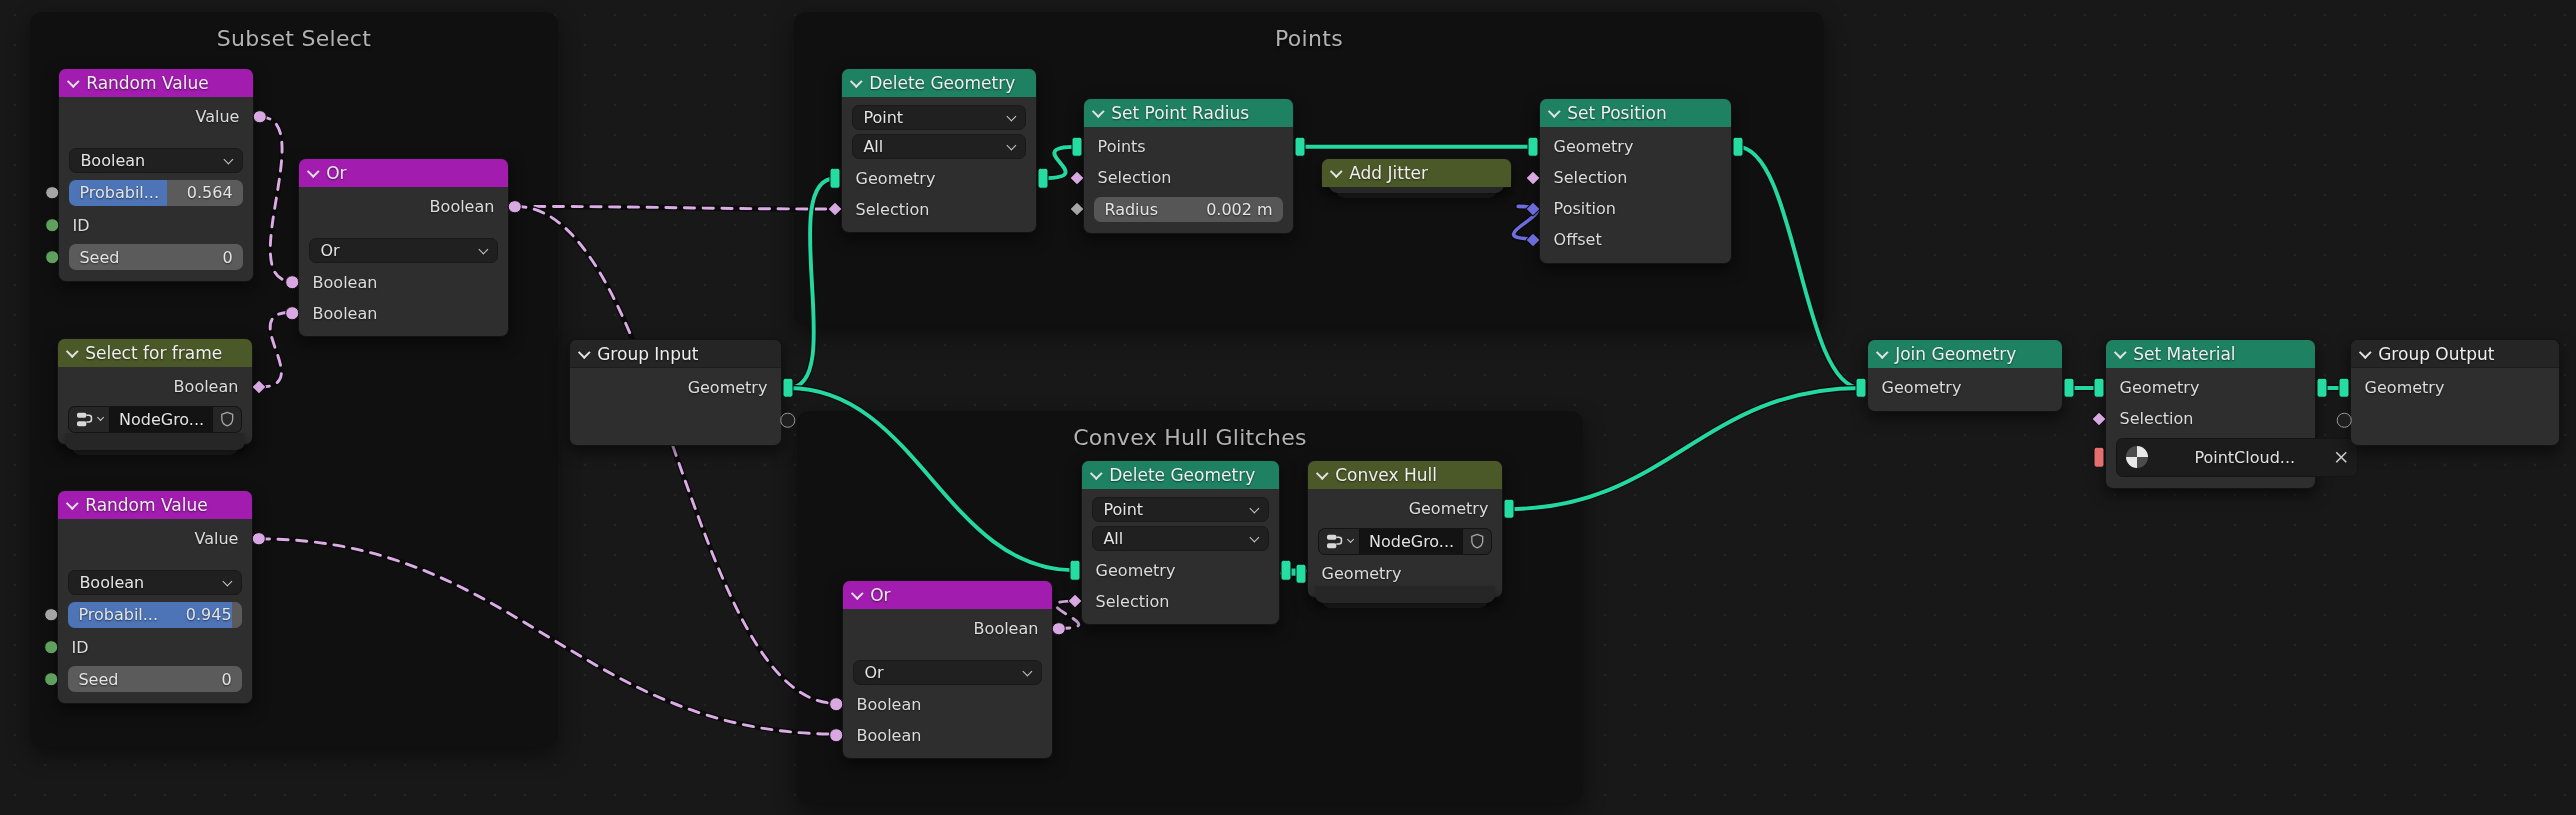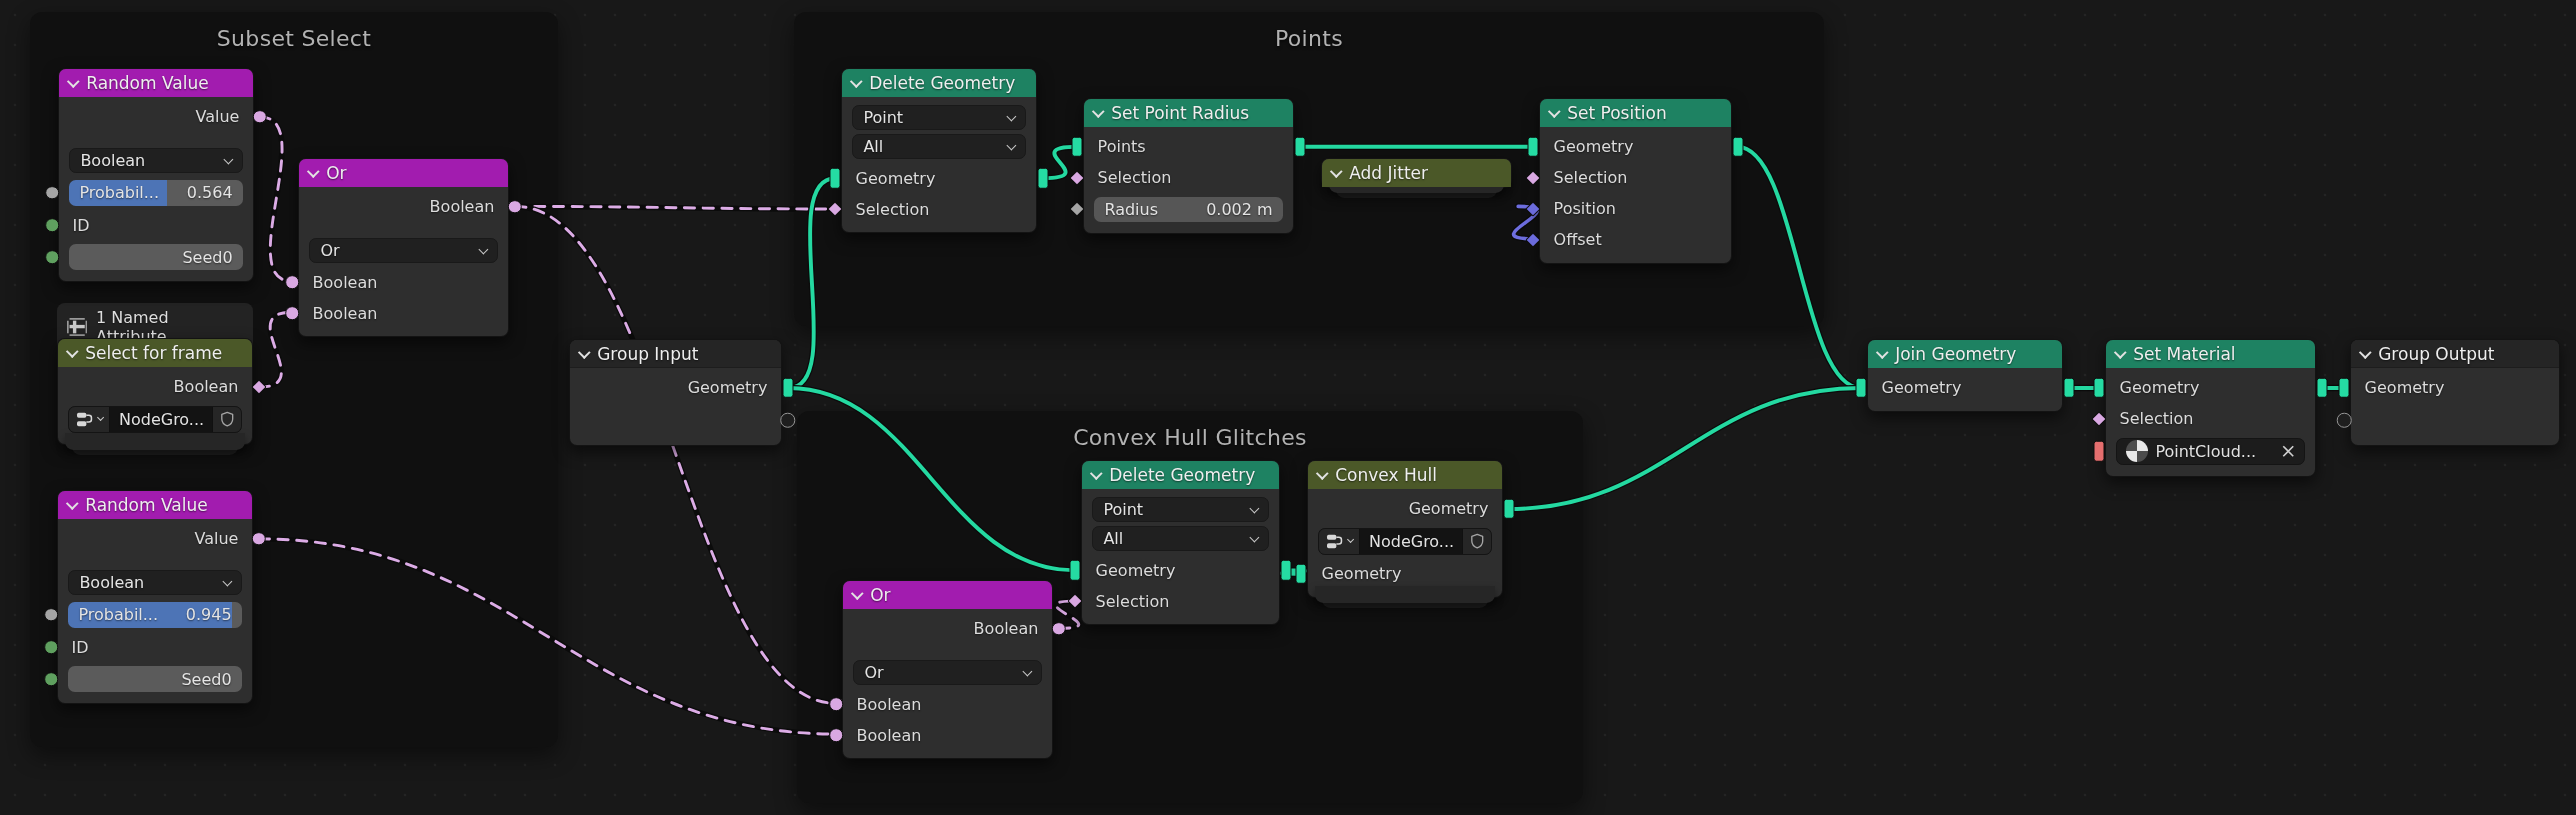--- a/index.html
+++ b/index.html
@@ -76,39 +76,39 @@
   .c-violet { background:#6b6bdc; }
   .c-red    { background:#e56e6e; }
   
   .dd, .valfield, .slider, .radiusfield {
     height:25.6px; margin:3.4px 10.2px; border-radius:6.8px; display:flex; align-items:center;
     padding:0 10.2px; color:#e4e4e4; text-shadow:0 0.9px 1.7px rgba(0,0,0,.55); font-size:16px;
   }
   .dd { background:#202020; border:0.9px solid #191919; justify-content:space-between; }
   .ddc { width:6.8px; height:6.8px; border-right:1.9px solid #c9c9c9; border-bottom:1.9px solid #c9c9c9;
          transform:rotate(45deg); margin-top:-2.6px; }
-  .valfield { background:#5b5b5b; justify-content:flex-end; }
+  .valfield { background:#5b5b5b; justify-content:space-between; }
   .radiusfield { background:#565656; justify-content:space-between; }
   .slider { justify-content:space-between; flex:1;
     background:linear-gradient(90deg,#4d74b6 var(--fill,50%), #5b5b5b var(--fill,50%)); }
   .fieldrow { position:relative; display:flex; align-items:center; }
   .fieldrow .slider, .fieldrow .valfield, .fieldrow .radiusfield { flex:1; }
   
   .selector {
     height:27px; margin:3.4px 10.2px; border-radius:6.8px; background:#191919;
     display:flex; align-items:stretch; overflow:hidden; border:0.9px solid #141414;
   }
   .sel-icon { display:flex; align-items:center; gap:2.6px; padding:0 6.8px; background:#262626; border-right:0.9px solid #101010; }
   .sel-name { flex:1; display:flex; align-items:center; padding:0 8.5px; background:#131313; color:#e2e2e2;
               white-space:nowrap; overflow:hidden; text-shadow:0 0.9px 1.7px rgba(0,0,0,.55); }
   .sel-btn  { display:flex; align-items:center; padding:0 6.8px; background:#262626; border-left:0.9px solid #101010; }
   .sphere { width:22px; height:22px; border-radius:50%; margin-right:7.7px; flex:0 0 auto;
     background:conic-gradient(#e8e8e8 0 90deg, #4c4c4c 90deg 180deg, #e8e8e8 180deg 270deg, #4c4c4c 270deg); }
-  .matfield { height:27px; margin:3.4px 10.2px; border-radius:6.8px; background:#1c1c1c; border:0.9px solid #141414;
-    display:flex; align-items:center; padding:0 8.5px; flex:1; color:#e2e2e2; text-shadow:0 0.9px 1.7px rgba(0,0,0,.5); }
+  .matfield { height:39px; margin:3.4px 10.2px; border-radius:6.8px; background:#1c1c1c; border:0.9px solid #141414;
+    display:flex; align-items:center; padding:0 8.5px; flex:1; color:#e2e2e2; text-shadow:0 0.9px 1.7px rgba(0,0,0,.5);gap:39px; }
   .matname { flex:1; white-space:nowrap; overflow:hidden; }
   
   .nbadge {
     position:absolute; z-index:9; display:flex; align-items:center; gap:8.5px;
     background:#232323; border-radius:7.7px 7.7px 0 0; padding:5.1px 10.2px 8.5px;
     color:#dedede; font-size:16px; text-shadow:0 0.9px 1.7px rgba(0,0,0,.5);
   }
 </style>
 </head>
 <body>
@@ -215,29 +215,20 @@
         <span class="sock circle c-pink left"></span>
         <span class="lbl">Boolean</span>
       </div>
       <div class="row">
         <span class="sock circle c-pink left"></span>
         <span class="lbl">Boolean</span>
       </div>
     </div>
   </div>
 
-  <div class="nbadge" style="left:57px;top:303px;width:196px">
-    <svg width="20.5" height="18" viewBox="0 0 24 21">
-      <path d="M3 1h18M3 20h18" stroke="#9a9a9a" stroke-width="2"></path>
-      <path d="M1 3v15M23 3v15" stroke="#9a9a9a" stroke-width="2"></path>
-      <rect x="7" y="3" width="4" height="15" fill="#c9c9c9"></rect>
-      <rect x="3" y="8" width="18" height="4" fill="#c9c9c9"></rect>
-    </svg>
-    <span>1 Named Attribute</span>
-  </div>
   <div class="node stacked" style="left:57px;top:338px;width:196px">
     <div class="nhead olive">
       <span class="chev"></span>
       <span>Select for frame</span>
     </div>
     <div class="nbody">
       <div class="row out">
         <span class="lbl">Boolean</span>
         <span class="sock diamond c-pink right"></span>
       </div>

